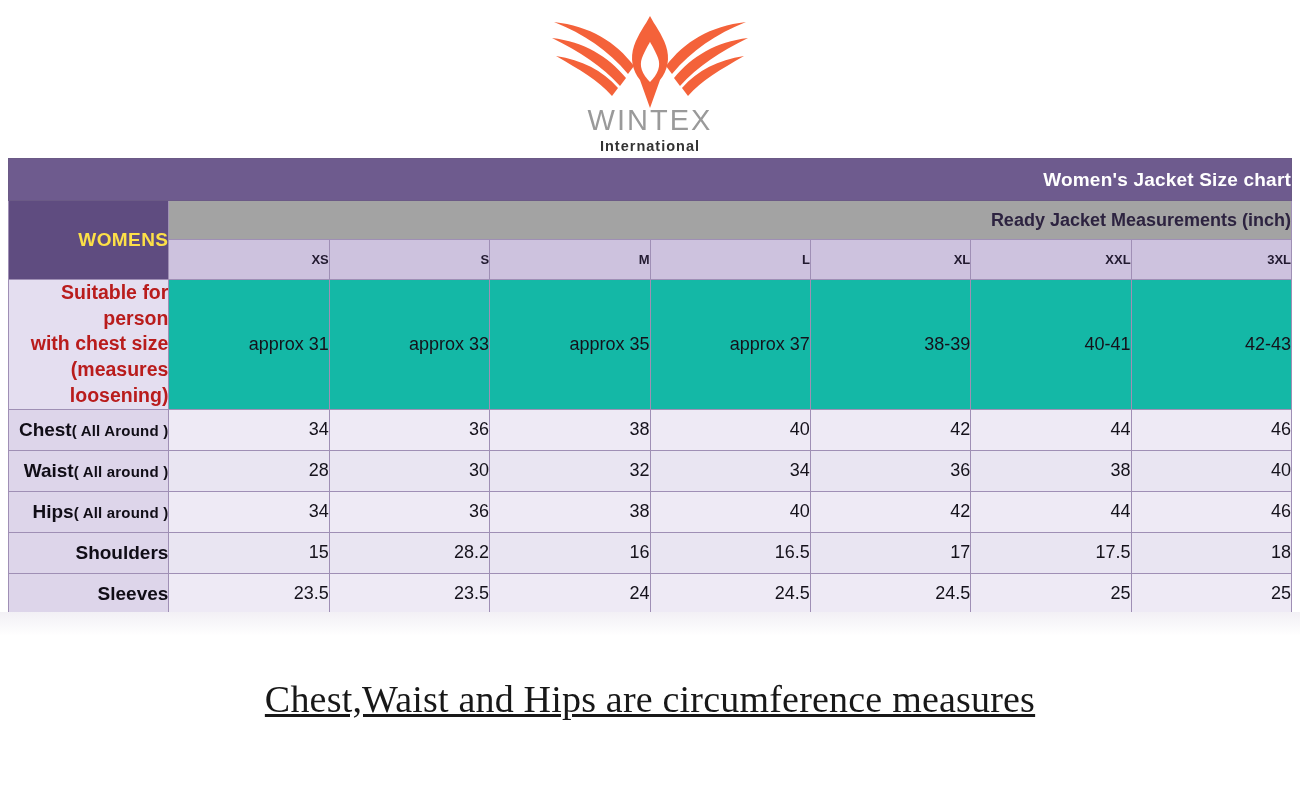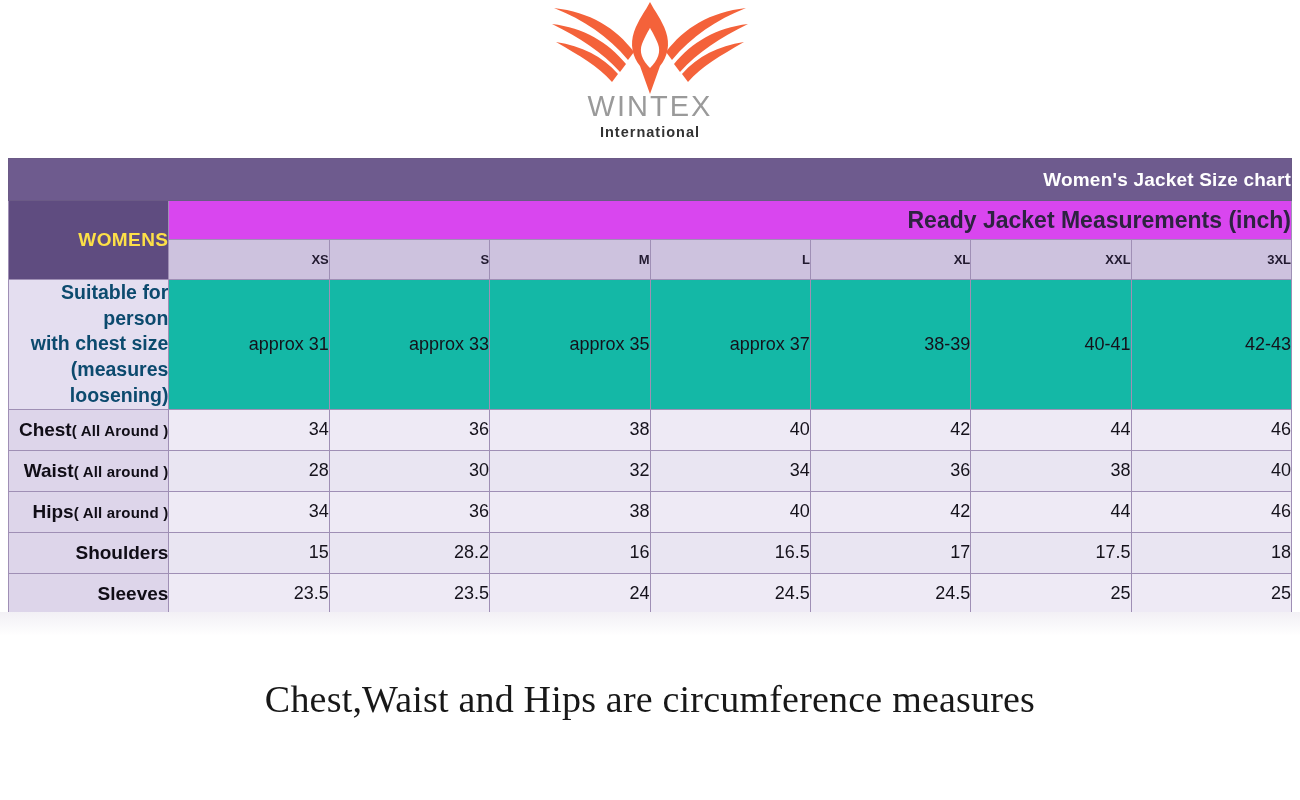--- a/index.html
+++ b/index.html
@@ -17,21 +17,21 @@
   }
 
   
   .logo-wrap {
     width: 100%;
     height: 158px;
     display: flex;
     flex-direction: column;
     align-items: center;
     justify-content: flex-start;
-    padding-top: 2px;
+    padding-top: 16px;
     box-sizing: border-box;
   }
   .logo-mark {
     width: 200px;
     height: 92px;
     position: relative;
   }
   .logo-mark svg { display:block; }
   .logo-name {
     font-family: "Liberation Sans", sans-serif;
@@ -77,38 +77,38 @@
   }
 
   .sub-row .womens-cell {
     background: #5f4c80;
     color: #fde047;
     font-size: 19px;
     font-weight: 700;
     letter-spacing: .4px;
   }
   .sub-row .ready-cell {
-    background: #d946ef;
+    background: #a3a3a3;
     color: #2d2340;
-    font-size: 23px;
+    font-size: 18px;
     font-weight: 700;
     height: 38px;
   }
 
   .size-row td {
     background: #cdc2de;
     color: #221a30;
     font-size: 13px;
     font-weight: 700;
     height: 39px;
   }
 
   .suitable-label {
     background: #e4def0;
-    color: #0c4a6e;
+    color: #b91c1c;
     font-size: 19.5px;
     font-weight: 700;
     line-height: 1.32;
     padding: 8px 6px;
   }
   .suitable-row td.val {
     background: #14b8a6;
     color: #15121b;
     font-size: 18px;
     height: 118px;
@@ -139,20 +139,21 @@
 
   
   .footer-note {
     width: 100%;
     text-align: center;
     font-family: "Liberation Serif", serif;
     font-size: 38px;
     color: #181818;
     margin-top: 62px;
     letter-spacing: .2px;
+    text-decoration: underline;
   }
   .band {
     position: absolute;
     left: 0;
     top: 612px;
     width: 1300px;
     height: 24px;
     background: linear-gradient(to bottom, #f2f0f5 0%, #ffffff 100%);
     pointer-events: none;
   }

